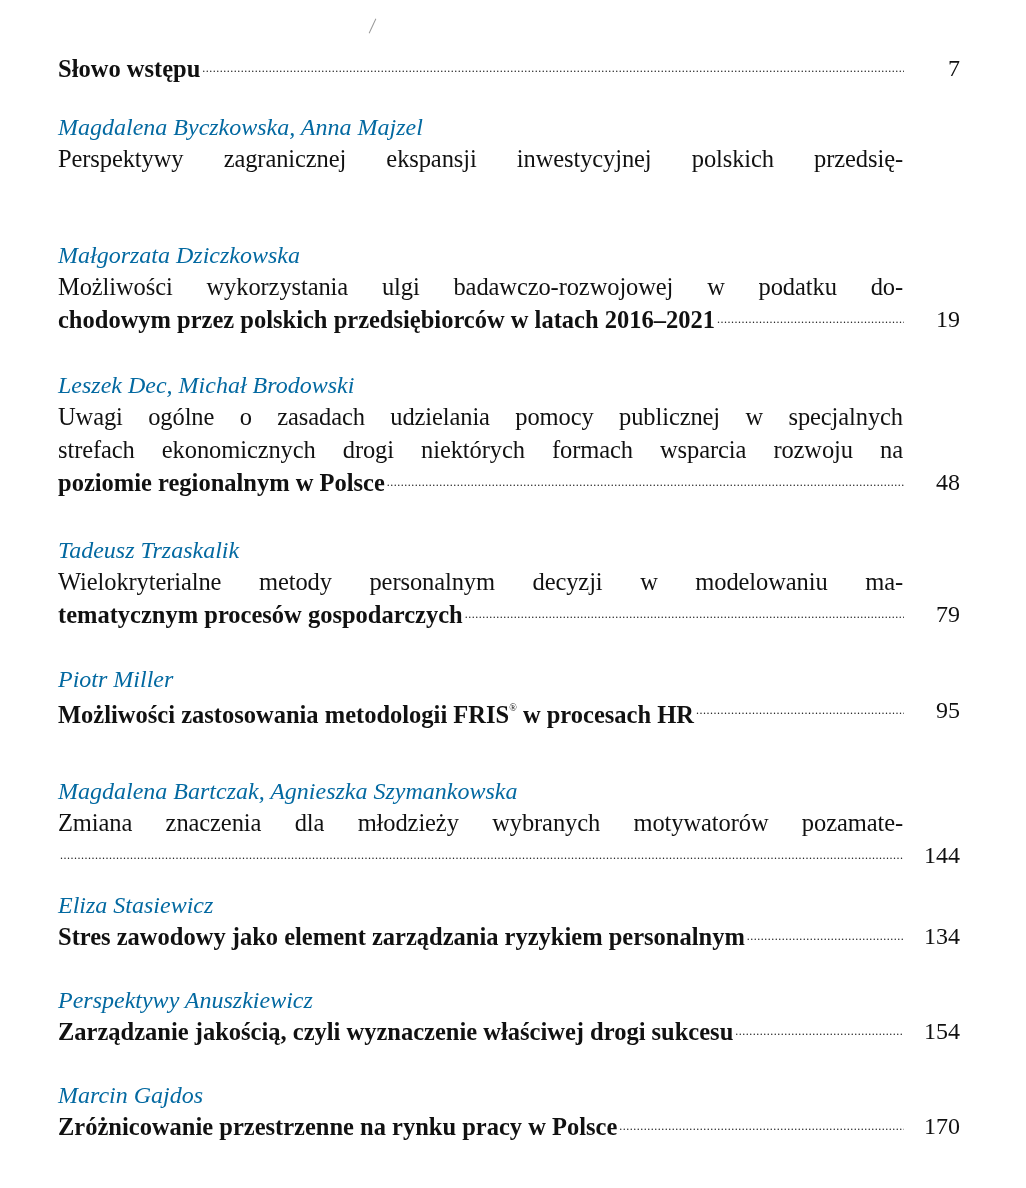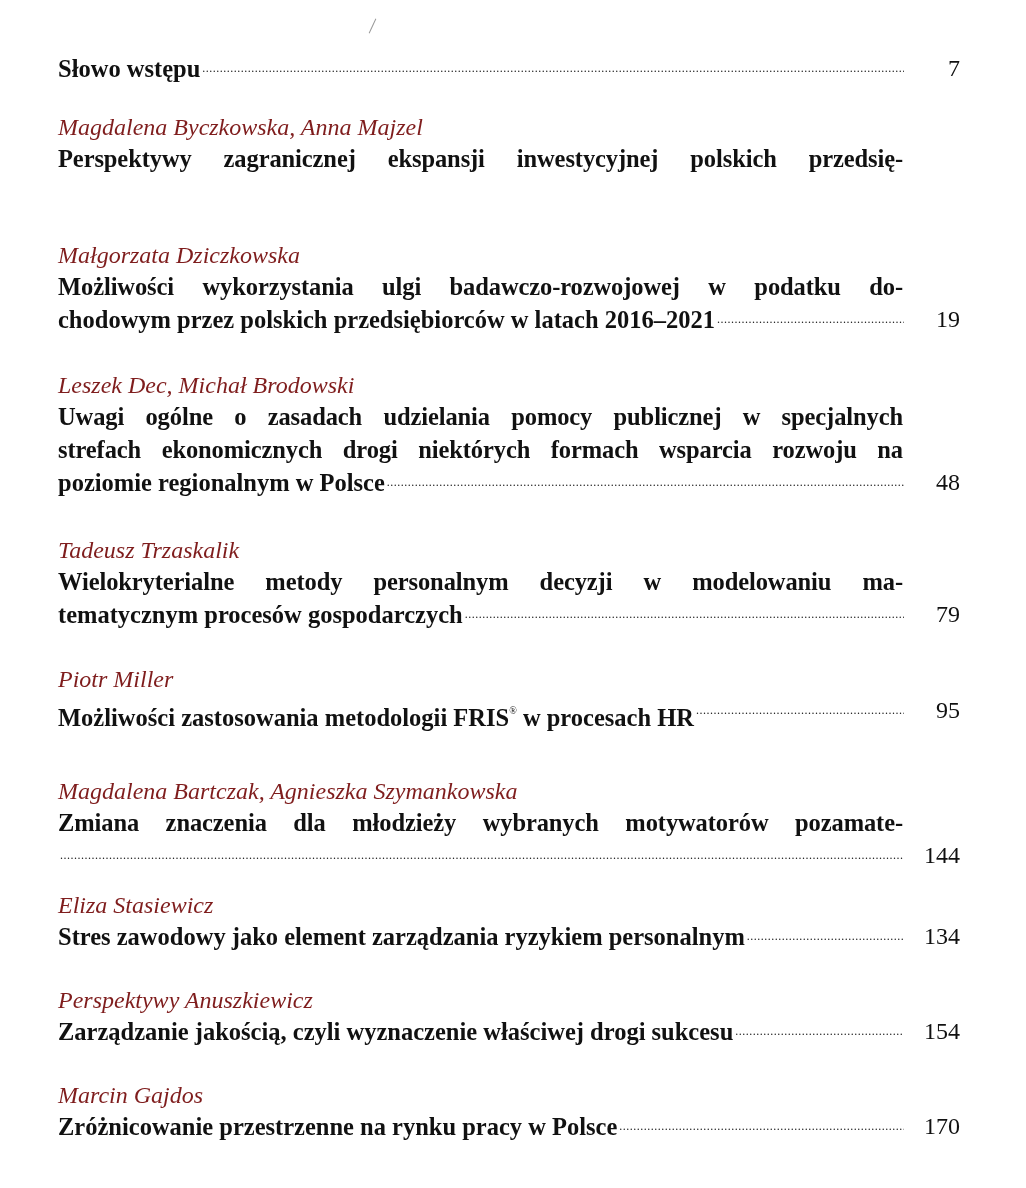--- a/index.html
+++ b/index.html
@@ -1,23 +1,23 @@
 <!DOCTYPE html>
 <html><head>
 <meta charset="utf-8">
 <style>
   html, body { margin: 0; padding: 0; background: #ffffff; }
   body { width: 1026px; height: 1188px; position: relative; overflow: hidden; color: #111; }
   .page { position: absolute; left: 58px; top: 0; width: 902px; font-family: "Liberation Serif", "DejaVu Serif", serif; }
   .mark { position: absolute; left: 372px; top: 18px; width: 1px; height: 16px; background: #999; transform: rotate(25deg); }
   .entry { position: absolute; left: 0; width: 902px; }
-  .author { font-style: italic; font-size: 24px; line-height: 30px; height: 30px; color: #7f1d1d; white-space: nowrap; }
-  .title-line { font-weight: bold; font-size: 24.5px; line-height: 33px; height: 33px; white-space: nowrap; letter-spacing: -0.1px; }
+  .author { font-style: italic; font-size: 24px; line-height: 30px; height: 30px; color: #0369a1; white-space: nowrap; }
+  .title-line { font-weight: normal; font-size: 24.5px; line-height: 33px; height: 33px; white-space: nowrap; letter-spacing: -0.1px; }
   .title-line.justify { text-align: justify; text-align-last: justify; width: 845px; }
-  .last-line { display: flex; align-items: flex-start; font-weight: bold; font-size: 24.5px; line-height: 33px; height: 33px; white-space: nowrap; }
+  .last-line { display: flex; align-items: center; font-weight: bold; font-size: 24.5px; line-height: 33px; height: 33px; white-space: nowrap; }
   .last-line .txt { flex: 0 0 auto; }
   .last-line .dots { flex: 1 1 auto; overflow: hidden; font-weight: normal; font-size: 12px; letter-spacing: 0.5px; margin: 0 4px 0 2px; color: #222; }
   .last-line .dots::before { content: "................................................................................................................................................................................................................................................................................................................................................"; }
   .last-line .pg { flex: 0 0 auto; font-weight: normal; font-size: 24px; width: 52px; text-align: right; }
   sup { font-size: 10px; vertical-align: 12px; font-weight: normal; }
 </style>
 </head>
 <body>
 
 <div class="mark"></div>

